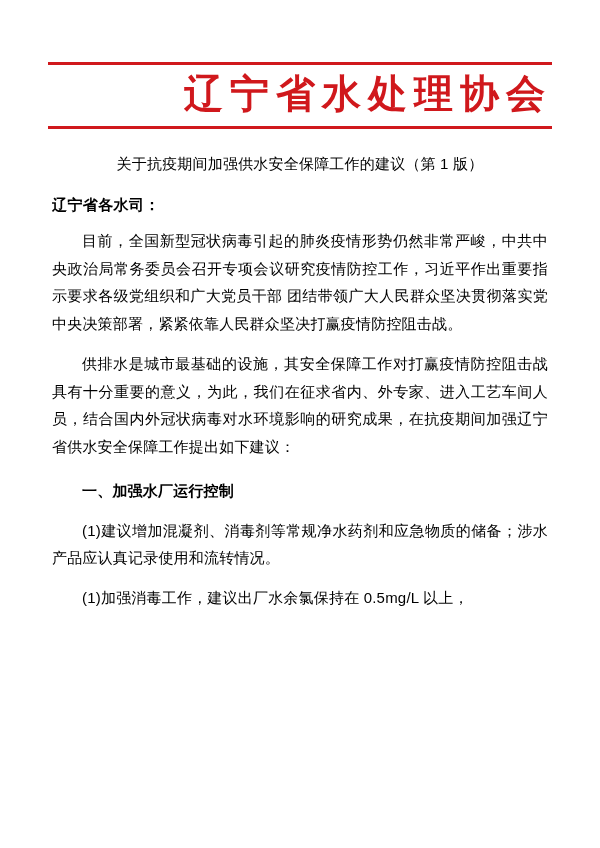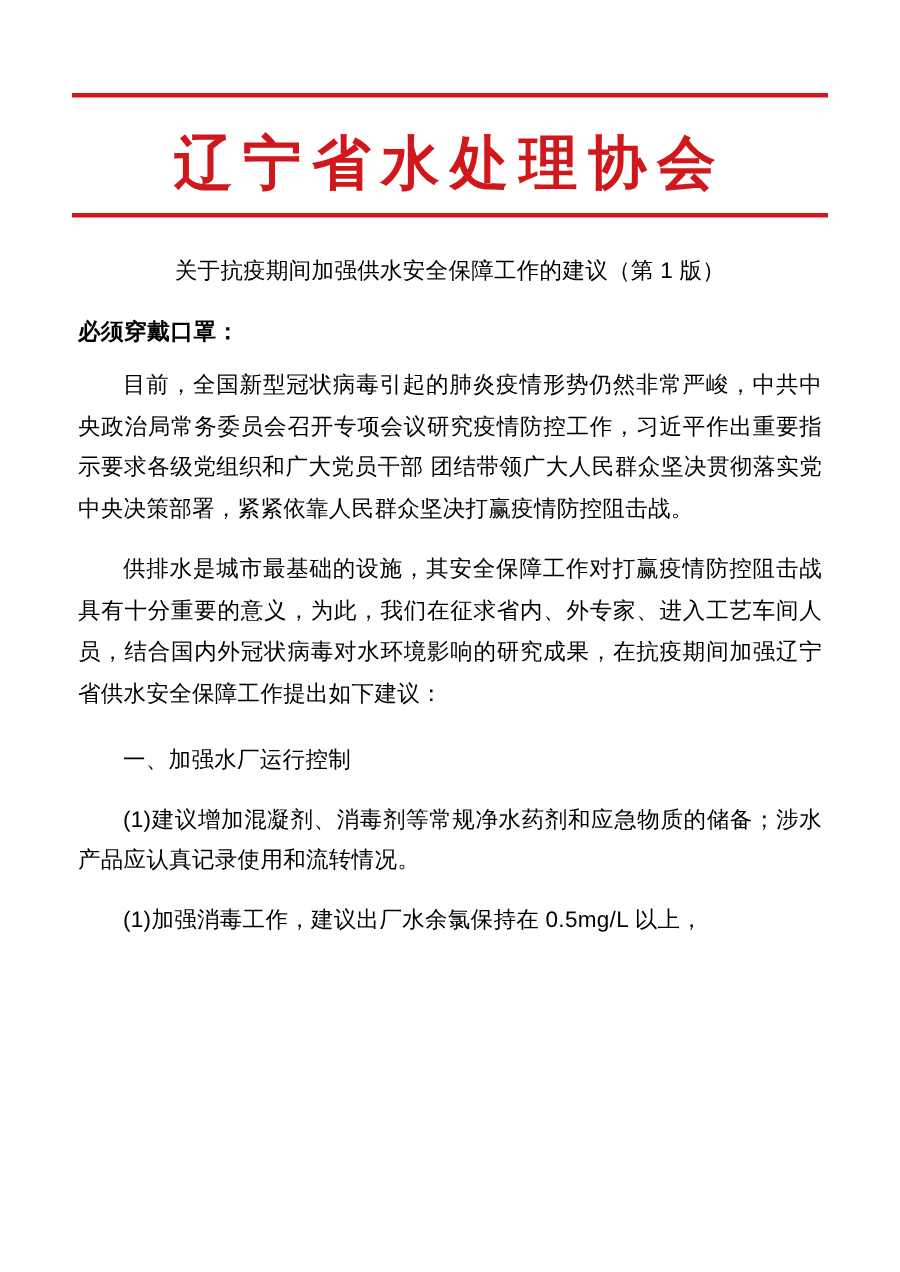--- a/index.html
+++ b/index.html
@@ -19,22 +19,22 @@
     width: 600px;
     height: 848px;
     background: #ffffff;
     box-sizing: border-box;
     padding: 0;
   }
   .masthead {
     margin: 62px 48px 0 48px;
     border-top: 3px solid #d0181c;
     border-bottom: 3px solid #d0181c;
-    padding: 24px 0 10px 0;
-    text-align: center;
+    padding: 8px 0 10px 0;
+    text-align: right;
   }
   .masthead-title {
     color: #d0181c;
     font-family: "Liberation Serif", serif;
     font-weight: bold;
     font-size: 39px;
     letter-spacing: 7px;
     line-height: 1.1;
     white-space: nowrap;
   }
@@ -60,40 +60,40 @@
     line-height: 1.85;
     text-align: justify;
     text-justify: inter-ideograph;
     letter-spacing: 0.2px;
   }
   p.indent {
     text-indent: 2em;
   }
   p.heading {
     margin-top: 16px;
-    font-weight: normal;
+    font-weight: bold;
     text-indent: 2em;
   }
   p.sub {
     text-indent: 2em;
   }
 </style>
 </head>
 <body>
 
 <div class="page">
 
   <div class="masthead">
     <div class="masthead-title">辽宁省水处理协会</div>
   </div>
 
   <div class="doc-title">关于抗疫期间加强供水安全保障工作的建议（第 1 版）</div>
 
   <div class="body-area">
-    <div class="salutation">必须穿戴口罩：</div>
+    <div class="salutation">辽宁省各水司：</div>
 
     <p class="para indent">目前，全国新型冠状病毒引起的肺炎疫情形势仍然非常严峻，中共中央政治局常务委员会召开专项会议研究疫情防控工作，习近平作出重要指示要求各级党组织和广大党员干部 团结带领广大人民群众坚决贯彻落实党中央决策部署，紧紧依靠人民群众坚决打赢疫情防控阻击战。</p>
     <p class="para indent">供排水是城市最基础的设施，其安全保障工作对打赢疫情防控阻击战具有十分重要的意义，为此，我们在征求省内、外专家、进入工艺车间人员，结合国内外冠状病毒对水环境影响的研究成果，在抗疫期间加强辽宁省供水安全保障工作提出如下建议：</p>
     <p class="para heading">一、加强水厂运行控制</p>
     <p class="para sub">(1)建议增加混凝剂、消毒剂等常规净水药剂和应急物质的储备；涉水产品应认真记录使用和流转情况。</p>
     <p class="para sub">(1)加强消毒工作，建议出厂水余氯保持在 0.5mg/L 以上，</p>
   </div>
 
 </div>
 

